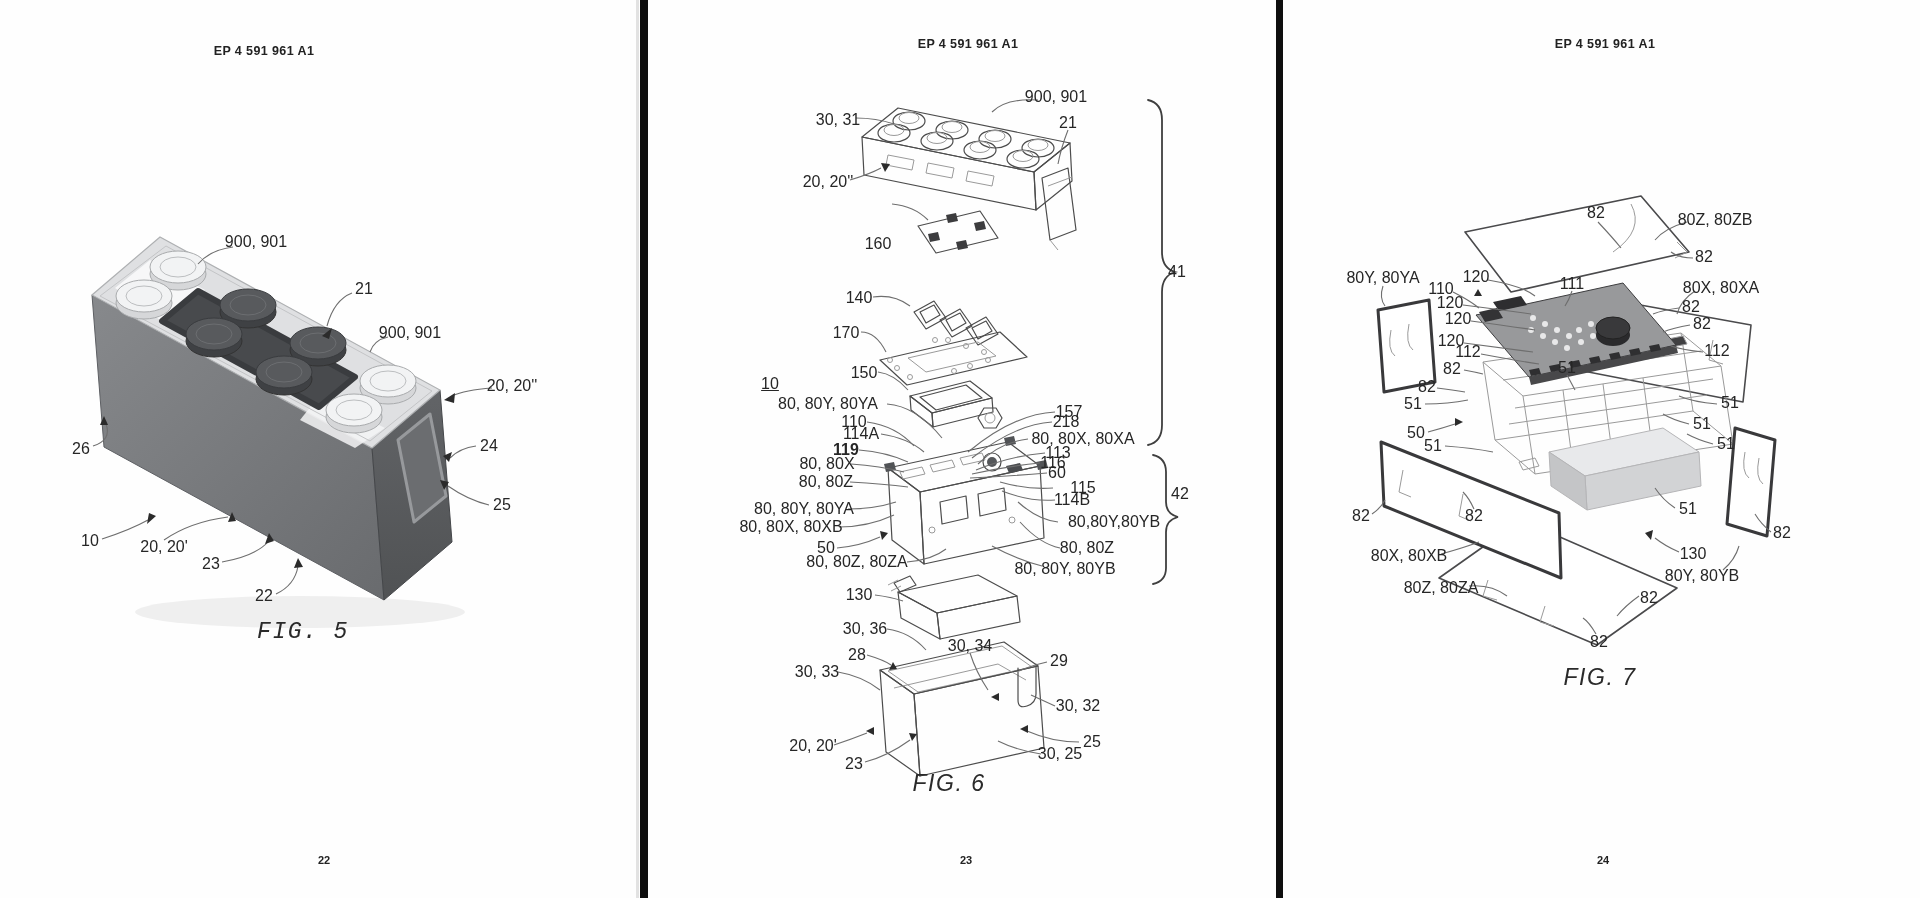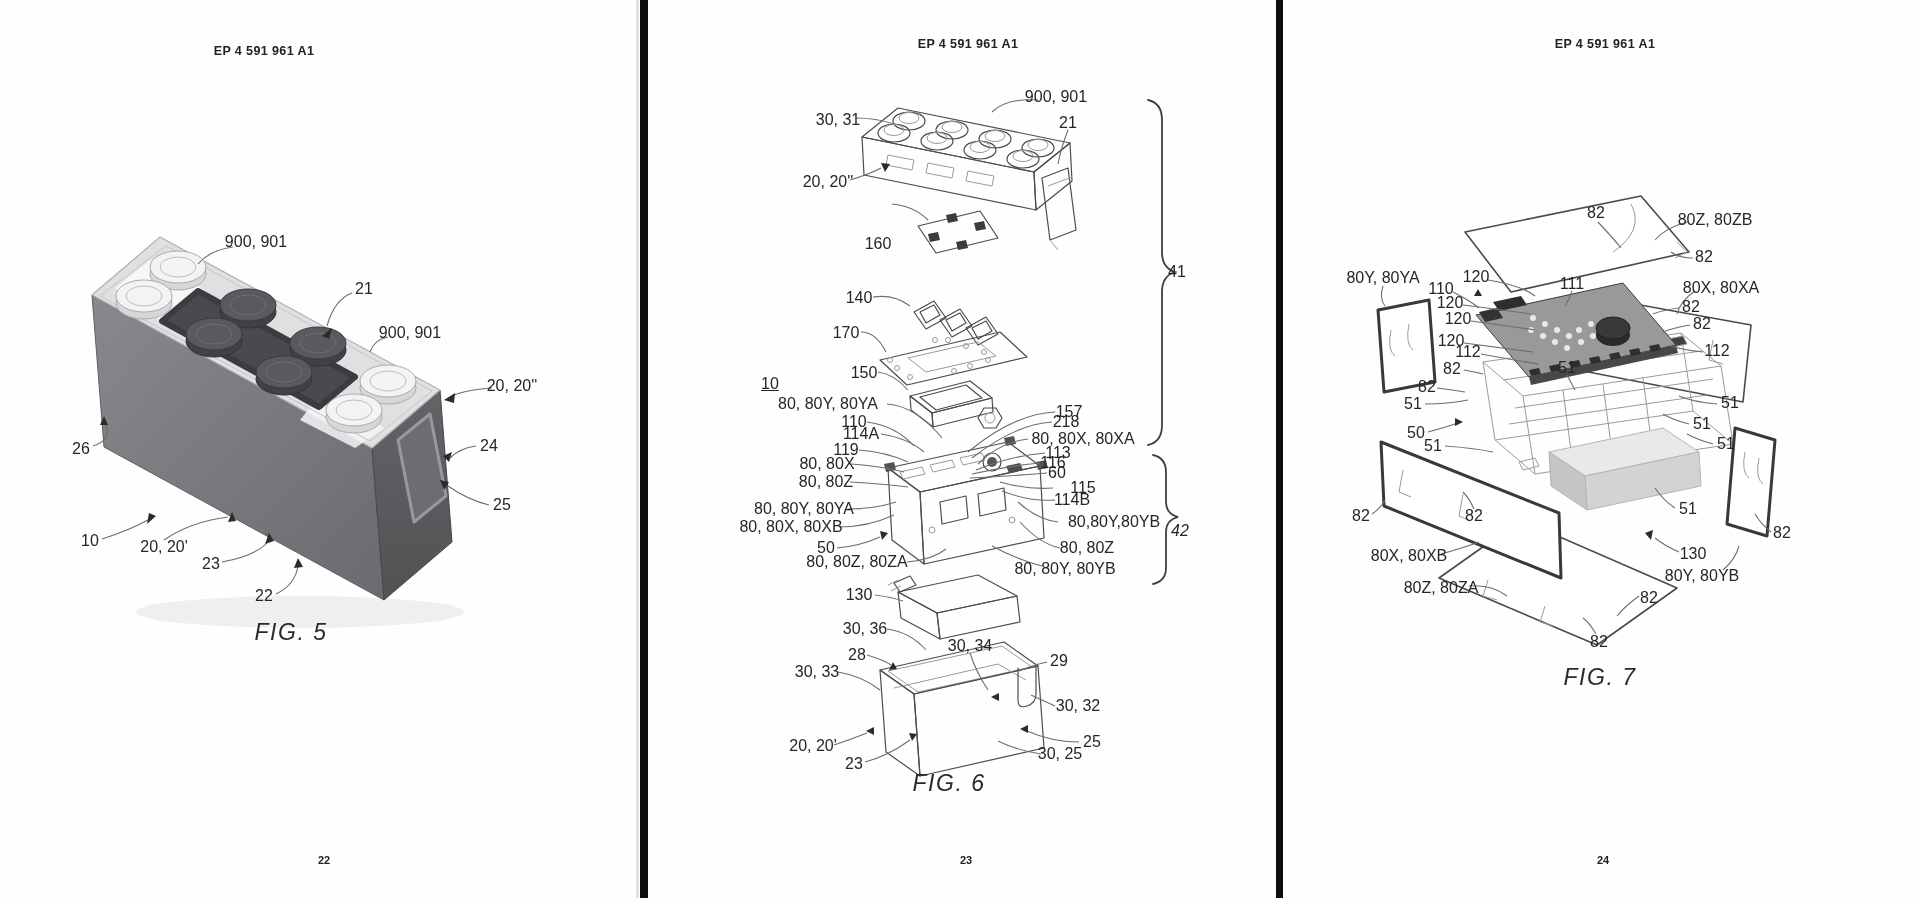--- a/index.html
+++ b/index.html
@@ -130,21 +130,21 @@
         <div class="ref-label" style="left: 410px; top: 333px;">900, 901</div>
         <div class="ref-label" style="left: 512px; top: 386px;">20, 20''</div>
         <div class="ref-label" style="left: 489px; top: 446px;">24</div>
         <div class="ref-label" style="left: 502px; top: 505px;">25</div>
         <div class="ref-label" style="left: 81px; top: 449px;">26</div>
         <div class="ref-label" style="left: 90px; top: 541px;">10</div>
         <div class="ref-label" style="left: 164px; top: 547px;">20, 20'</div>
         <div class="ref-label" style="left: 211px; top: 564px;">23</div>
         <div class="ref-label" style="left: 264px; top: 596px;">22</div>
       </div>
-    <div class="fig-caption" style="left:291px;top:632px;">FIG. 5</div>
+    <div class="fig-caption" style="left:303px;top:632px;font-family:Liberation Mono, monospace;">FIG. 5</div>
     <div class="page-num" style="left:324px;top:860px;">22</div>
   </div>
 
   <div class="vbar" style="left:640px;width:8px;"></div>
   <div class="vbar-edge" style="left:636px;"></div>
 
   <div class="page" style="left:648px;width:628px;">
     <div class="page-header" style="left:320px;top:44px;">EP 4 591 961 A1</div>
 
     <svg class="art" width="628" height="898" viewBox="0 0 628 898">
@@ -313,38 +313,38 @@
         <div class="ref-label" style="left: 180px; top: 182px;">20, 20''</div>
         <div class="ref-label" style="left: 230px; top: 203px; margin-top: 41px;">160</div>
         <div class="ref-label" style="left: 529px; top: 272px;">41</div>
         <div class="ref-label" style="left: 211px; top: 298px;">140</div>
         <div class="ref-label" style="left: 198px; top: 333px;">170</div>
         <div class="ref-label" style="left: 216px; top: 373px;">150</div>
         <div class="ref-label u" style="left: 122px; top: 384px;">10</div>
         <div class="ref-label" style="left: 180px; top: 404px;">80, 80Y, 80YA</div>
         <div class="ref-label" style="left: 206px; top: 422px;">110</div>
         <div class="ref-label" style="left: 213px; top: 434px;">114A</div>
-        <div class="ref-label" style="left: 198px; top: 450px;">119</div>
+        <div class="ref-label" style="left: 198px; top: 450px; font-weight: bold;">119</div>
         <div class="ref-label" style="left: 179px; top: 464px;">80, 80X</div>
         <div class="ref-label" style="left: 178px; top: 482px;">80, 80Z</div>
         <div class="ref-label" style="left: 156px; top: 509px;">80, 80Y, 80YA</div>
         <div class="ref-label" style="left: 143px; top: 527px;">80, 80X, 80XB</div>
         <div class="ref-label" style="left: 178px; top: 548px;">50</div>
         <div class="ref-label" style="left: 209px; top: 562px;">80, 80Z, 80ZA</div>
         <div class="ref-label" style="left: 211px; top: 595px;">130</div>
         <div class="ref-label" style="left: 421px; top: 412px;">157</div>
         <div class="ref-label" style="left: 418px; top: 422px;">218</div>
         <div class="ref-label" style="left: 435px; top: 439px;">80, 80X, 80XA</div>
         <div class="ref-label" style="left: 410px; top: 453px;">113</div>
         <div class="ref-label" style="left: 405px; top: 463px;">116</div>
         <div class="ref-label" style="left: 409px; top: 473px;">60</div>
         <div class="ref-label" style="left: 419px; top: 488px; margin-left: 16px;">115</div>
         <div class="ref-label" style="left: 424px; top: 500px;">114B</div>
         <div class="ref-label" style="left: 466px; top: 522px;">80,80Y,80YB</div>
-        <div class="ref-label" style="left: 532px; top: 531px; font-style: italic;">42</div>
+        <div class="ref-label" style="left: 532px; top: 494px;">42</div>
         <div class="ref-label" style="left: 439px; top: 548px;">80, 80Z</div>
         <div class="ref-label" style="left: 417px; top: 569px;">80, 80Y, 80YB</div>
         <div class="ref-label" style="left: 217px; top: 629px;">30, 36</div>
         <div class="ref-label" style="left: 209px; top: 655px;">28</div>
         <div class="ref-label" style="left: 322px; top: 646px;">30, 34</div>
         <div class="ref-label" style="left: 169px; top: 672px;">30, 33</div>
         <div class="ref-label" style="left: 411px; top: 661px;">29</div>
         <div class="ref-label" style="left: 430px; top: 706px;">30, 32</div>
         <div class="ref-label" style="left: 444px; top: 742px;">25</div>
         <div class="ref-label" style="left: 412px; top: 754px;">30, 25</div>

